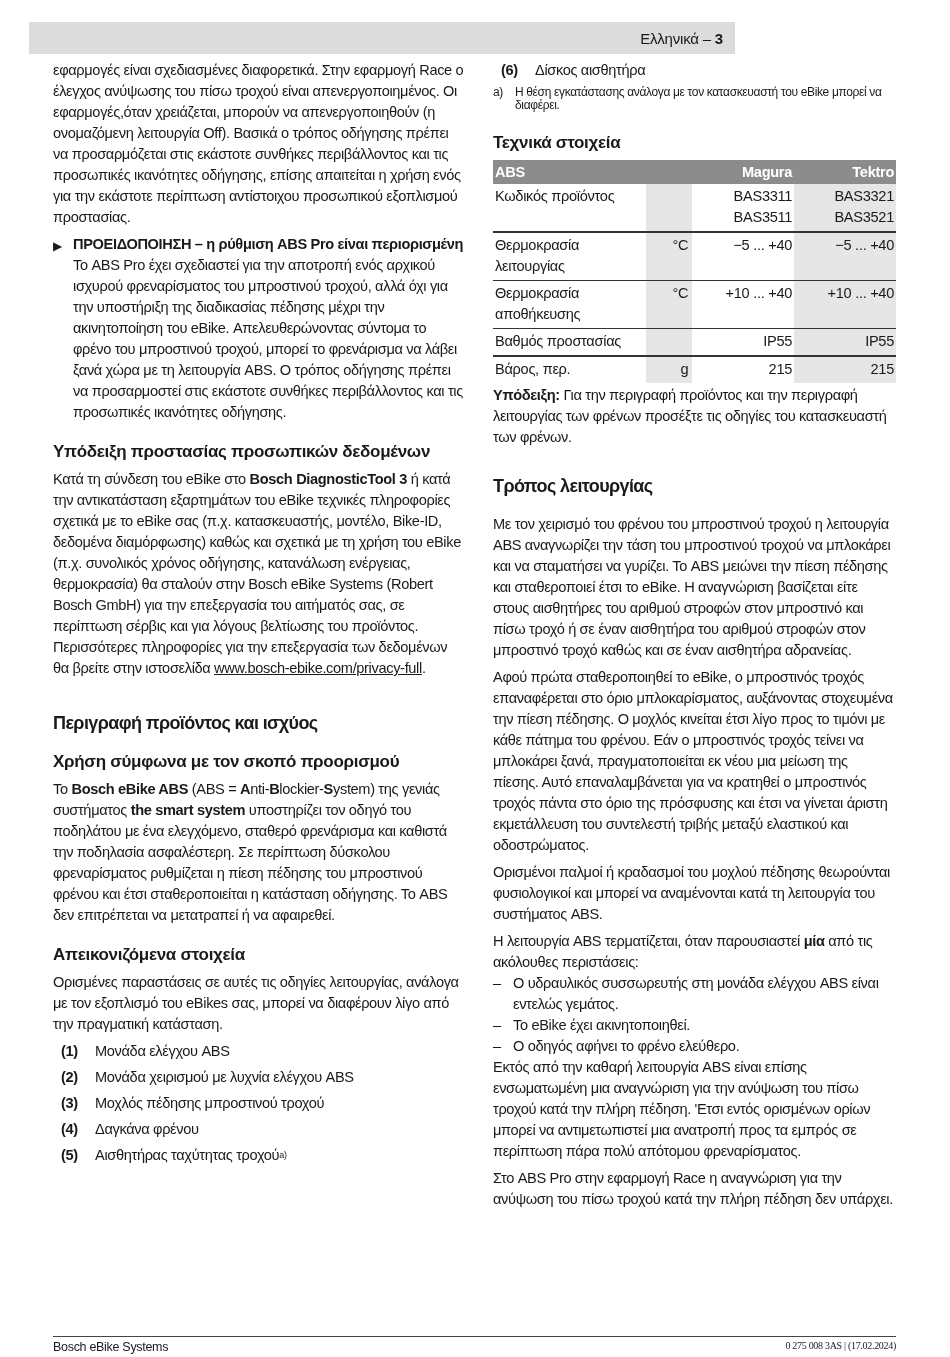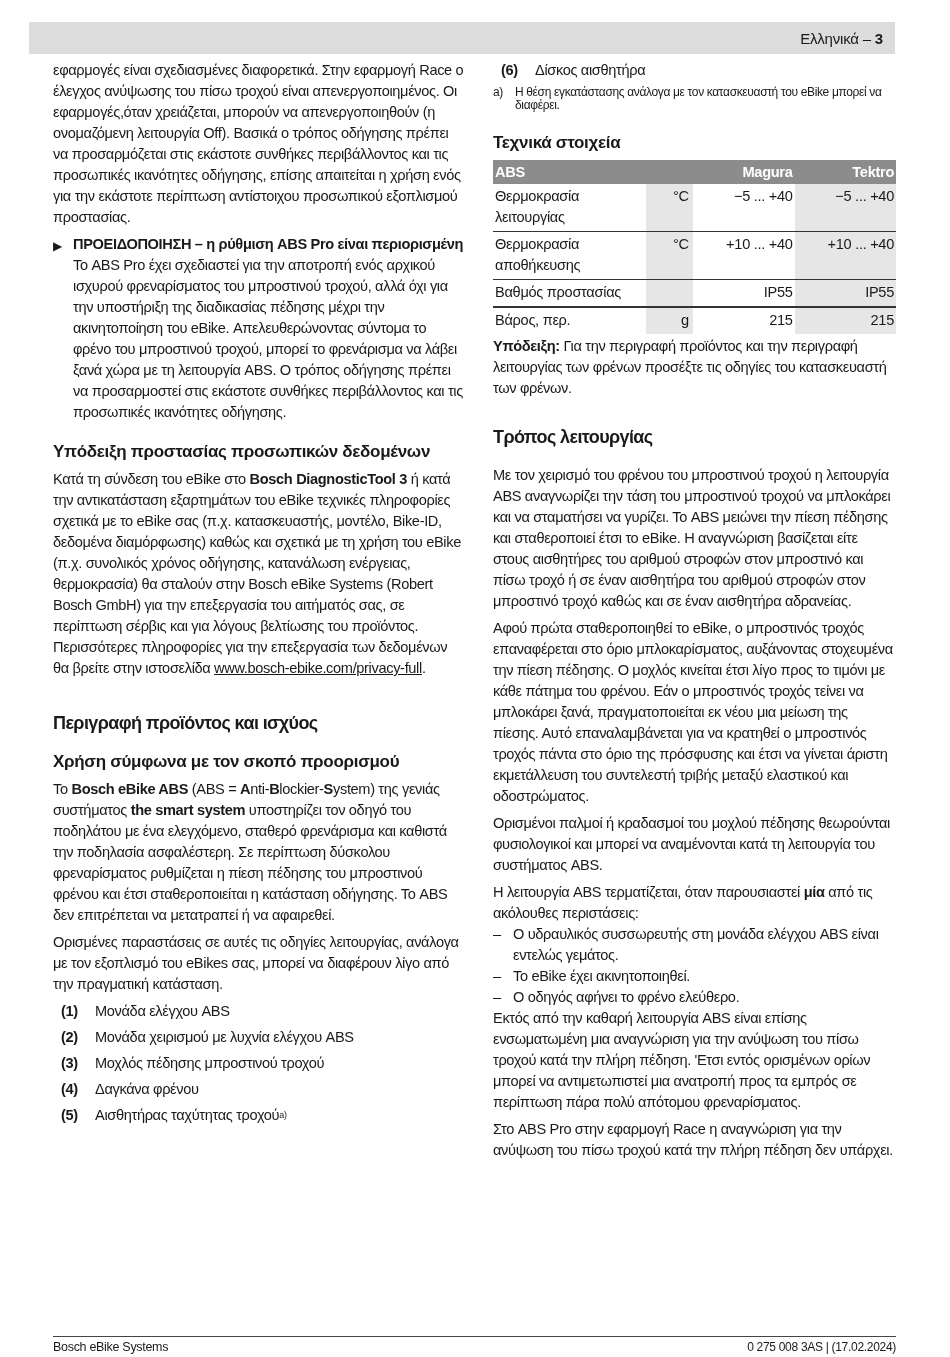--- a/index.html
+++ b/index.html
@@ -1,18 +1,18 @@
 <!DOCTYPE html>
 <html><head>
   <meta charset="utf-8">
   <style>
     html, body { margin: 0; padding: 0; background: #fff; }
     body { width: 950px; height: 1357px; position: relative; overflow: hidden;
       font-family: "Liberation Sans", sans-serif; color: #1a1a1a; }
-    .header-band { position: absolute; left: 29px; top: 22px; width: 866px; height: 32px; background: #dcdcdc; }
+    .header-band { position: absolute; left: 29px; top: 22px; width: 706px; height: 32px; background: #dcdcdc; }
     .header-band .pg { position: absolute; right: 12px; top: 8px; font-size: 15px; letter-spacing: -0.2px; }
     .header-band .pg b { font-weight: bold; }
     .col { position: absolute; top: 60px; font-size: 14.6px; line-height: 21px; letter-spacing: -0.35px; }
     .col.left { left: 53px; width: 412px; }
     .col.right { left: 493px; width: 403px; }
     p { margin: 0 0 6px 0; }
     .warn { position: relative; padding-left: 20px; margin-top: 6px; }
     .warn .tri { position: absolute; left: 0; top: 2px; font-size: 12px; }
     .warn .title { font-weight: bold; }
     h2 { font-size: 17px; font-weight: bold; margin: 18px 0 6px 0; letter-spacing: -0.3px; line-height: 22px; }
@@ -32,21 +32,21 @@
     table.spec td.unit { background: #e6e6e6; text-align: right; width: 42px; padding-right: 4px; }
     table.spec td.v1 { text-align: right; width: 100px; }
     table.spec td.v2 { text-align: right; background: #e6e6e6; width: 100px; }
     table.spec tr.thick td { border-bottom: 2px solid #333; }
     table.spec tr:last-child td { border-bottom: none; }
     .note { margin-top: 2px; }
     .dash { display: flex; }
     .dash .d { width: 20px; flex: none; }
     .footer-line { position: absolute; left: 53px; top: 1336px; width: 843px; height: 1px; background: #444; }
     .footer-left { position: absolute; left: 53px; top: 1340px; font-size: 12.5px; letter-spacing: -0.3px; }
-    .footer-right { position: absolute; right: 54px; top: 1340px; font-size: 12px; letter-spacing: -0.3px; }
+    .footer-right { position: absolute; right: 54px; top: 1340px; font-size: 10px; letter-spacing: -0.3px; font-family: Liberation Serif, serif; }
   </style>
 </head>
 <body>
 
 <div class="header-band">
   <div class="pg">
     <span>Ελληνικά</span><span> – </span><b>3</b>
   </div>
 </div>
 
@@ -60,20 +60,21 @@
   </div>
 
   <h2>Υπόδειξη προστασίας προσωπικών δεδομένων</h2>
   <p><span>Κατά τη σύνδεση του eBike στο </span><b>Bosch DiagnosticTool 3</b><span> ή κατά την αντικατάσταση εξαρτημάτων του eBike τεχνικές πληροφορίες σχετικά με το eBike σας (π.χ. κατασκευαστής, μοντέλο, Bike-ID, δεδομένα διαμόρφωσης) καθώς και σχετικά με τη χρήση του eBike (π.χ. συνολικός χρόνος οδήγησης, κατανάλωση ενέργειας, θερμοκρασία) θα σταλούν στην Bosch eBike Systems (Robert Bosch GmbH) για την επεξεργασία του αιτήματός σας, σε περίπτωση σέρβις και για λόγους βελτίωσης του προϊόντος. Περισσότερες πληροφορίες για την επεξεργασία των δεδομένων θα βρείτε στην ιστοσελίδα </span><a class="link">www.bosch-ebike.com/privacy-full</a><span>.</span></p>
 
   <h1>Περιγραφή προϊόντος και ισχύος</h1>
 
   <h2 style="margin-top:0">Χρήση σύμφωνα με τον σκοπό προορισμού</h2>
   <p><span>Το </span><b>Bosch eBike ABS</b><span> (ABS = </span><b>A</b><span>nti-</span><b>B</b><span>lockier-</span><b>S</b><span>ystem) της γενιάς συστήματος </span><b>the smart system</b><span> υποστηρίζει τον οδηγό του ποδηλάτου με ένα ελεγχόμενο, σταθερό φρενάρισμα και καθιστά την ποδηλασία ασφαλέστερη. Σε περίπτωση δύσκολου φρεναρίσματος ρυθμίζεται η πίεση πέδησης του μπροστινού φρένου και έτσι σταθεροποιείται η κατάσταση οδήγησης. Το ABS δεν επιτρέπεται να μετατραπεί ή να αφαιρεθεί.</span></p>
 
+  <h2>Απεικονιζόμενα στοιχεία</h2>
   <p>Ορισμένες παραστάσεις σε αυτές τις οδηγίες λειτουργίας, ανάλογα με τον εξοπλισμό του eBikes σας, μπορεί να διαφέρουν λίγο από την πραγματική κατάσταση.</p>
   <div class="items">
     <div class="item">
         <span class="num">(1)</span>
         <span>Μονάδα ελέγχου ABS</span>
       </div>
     <div class="item">
         <span class="num">(2)</span>
         <span>Μονάδα χειρισμού με λυχνία ελέγχου ABS</span>
       </div>
@@ -107,20 +108,28 @@
   <table class="spec">
     <thead>
       <tr>
         <th>ABS</th>
         <th></th>
         <th>Magura</th>
         <th>Tektro</th>
       </tr>
     </thead>
     <tbody id="spec-body">
+        <tr class="thick">
+          <td class="lbl" style="white-space: pre-line;">Κωδικός προϊόντος</td>
+          <td class="unit" style="white-space: pre-line;"></td>
+          <td class="v1" style="white-space: pre-line;">BAS3311
+BAS3511</td>
+          <td class="v2" style="white-space: pre-line;">BAS3321
+BAS3521</td>
+        </tr>
         <tr>
           <td class="lbl" style="white-space: pre-line;">Θερμοκρασία λειτουργίας</td>
           <td class="unit" style="white-space: pre-line;">°C</td>
           <td class="v1" style="white-space: pre-line;">−5 ... +40</td>
           <td class="v2" style="white-space: pre-line;">−5 ... +40</td>
         </tr>
         <tr>
           <td class="lbl" style="white-space: pre-line;">Θερμοκρασία αποθήκευσης</td>
           <td class="unit" style="white-space: pre-line;">°C</td>
           <td class="v1" style="white-space: pre-line;">+10 ... +40</td>

